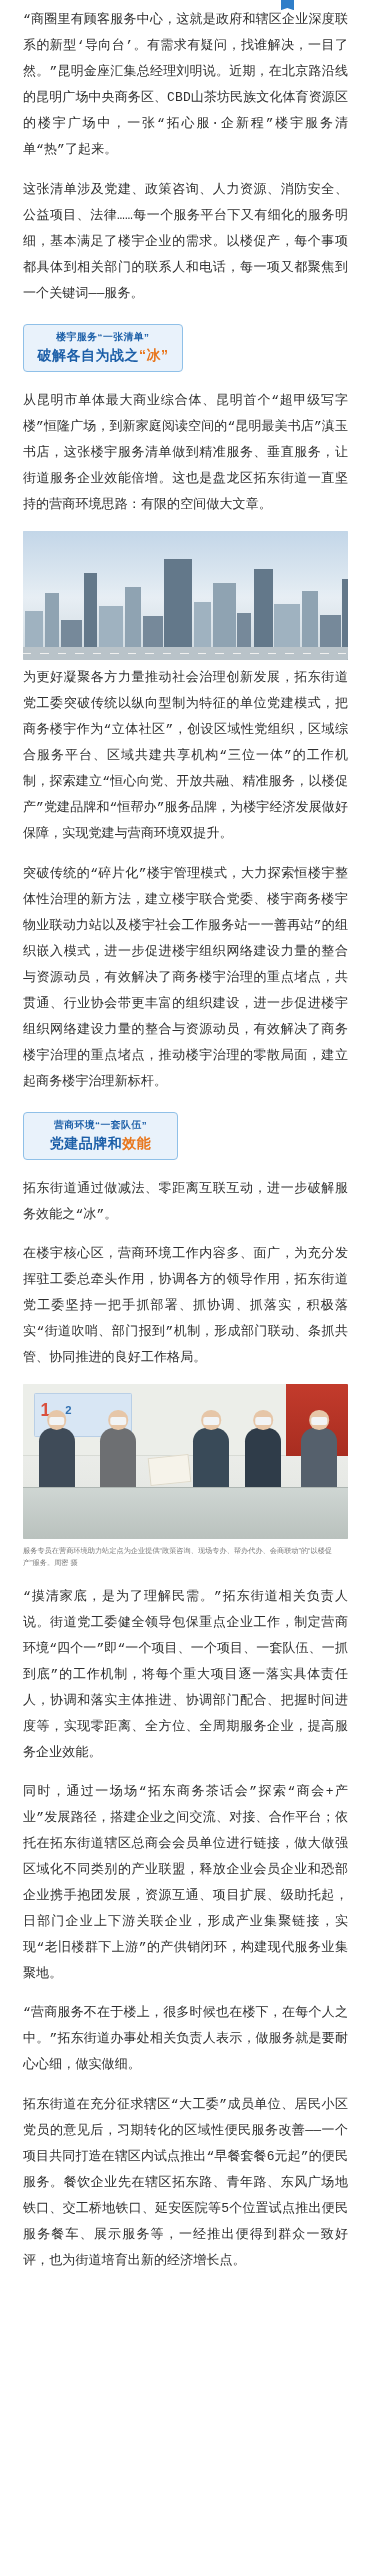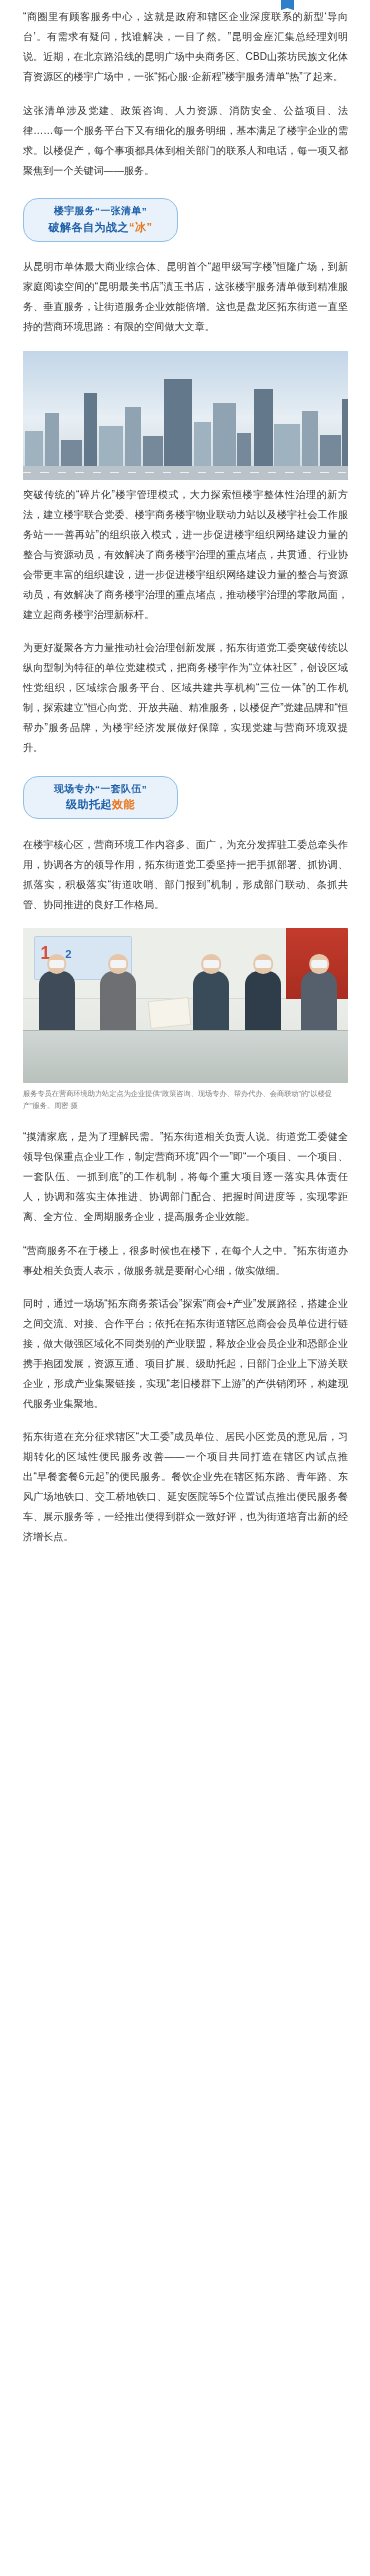--- a/index.html
+++ b/index.html
@@ -13,27 +13,28 @@
     color: #2b2b2b;
   }
   .page {
     width: 371px;
     min-height: 2784px;
     background: #fff;
     padding: 7.2px 23px 31px 23px;
     position: relative;
   }
   p.para {
-    font-size: 10px;
+    font-size: 13px;
     line-height: 2.0;
     margin: 0 0 13.4px 0;
     text-align: justify;
     color: #2f2f2f;
     letter-spacing: 0.1px;
     text-indent: 0;
+    font-family: Liberation Mono, monospace;
   }
   .top-flag {
     position: absolute;
     top: 0;
     right: 77px;
     width: 13.4px;
     height: 10.3px;
     background: #2f7ec9;
     clip-path: polygon(0 0, 100% 0, 100% 100%, 50% 78%, 0 100%);
   }
@@ -43,33 +44,33 @@
     align-items: center;
     margin: 17.5px 0 15.5px 0;
   }
   .pill {
     display: inline-flex;
     flex-direction: column;
     align-items: center;
     justify-content: center;
     background: #e9f2fb;
     border: 0.8px solid #8fc0e8;
-    border-radius: 15px;
+    border-radius: 4px;
     padding: 5.2px 13.4px;
     min-width: 155px;
   }
   .pill-line1 {
     font-size: 9.8px;
     font-weight: bold;
     color: #1c5fa8;
     letter-spacing: 0.5px;
     line-height: 1.5;
   }
   .pill-line2 {
-    font-size: 11px;
+    font-size: 14px;
     font-weight: bold;
     color: #1c5fa8;
     letter-spacing: 0.5px;
     line-height: 1.5;
   }
   .pill-line2 .hl { color: #e8761c; }
   
   figure.photo {
     margin: 0 0 5.2px 0;
   }
@@ -199,30 +200,31 @@
         <div class="bldg t" style="left:231px;width:18.5px;height:91px;"></div>
         <div class="bldg l" style="left:251px;width:26px;height:56px;"></div>
         <div class="bldg" style="left:279px;width:15.5px;height:69px;"></div>
         <div class="bldg d" style="left:297px;width:20.6px;height:45px;"></div>
         <div class="bldg t" style="left:319px;width:13.4px;height:81px;"></div>
         <div class="road"></div>
       </div>
     </div>
   </figure>
 
+  <p class="para">为更好凝聚各方力量推动社会治理创新发展，拓东街道党工委突破传统以纵向型制为特征的单位党建模式，把商务楼宇作为“立体社区”，创设区域性党组织，区域综合服务平台、区域共建共享机构“三位一体”的工作机制，探索建立“恒心向党、开放共融、精准服务，以楼促产”党建品牌和“恒帮办”服务品牌，为楼宇经济发展做好保障，实现党建与营商环境双提升。</p>
   <p class="para">突破传统的“碎片化”楼宇管理模式，大力探索恒楼宇整体性治理的新方法，建立楼宇联合党委、楼宇商务楼宇物业联动力站以及楼宇社会工作服务站一一善再站”的组织嵌入模式，进一步促进楼宇组织网络建设力量的整合与资源动员，有效解决了商务楼宇治理的重点堵点，共贯通、行业协会带更丰富的组织建设，进一步促进楼宇组织网络建设力量的整合与资源动员，有效解决了商务楼宇治理的重点堵点，推动楼宇治理的零散局面，建立起商务楼宇治理新标杆。</p>
-  <p class="para">为更好凝聚各方力量推动社会治理创新发展，拓东街道党工委突破传统以纵向型制为特征的单位党建模式，把商务楼宇作为“立体社区”，创设区域性党组织，区域综合服务平台、区域共建共享机构“三位一体”的工作机制，探索建立“恒心向党、开放共融、精准服务，以楼促产”党建品牌和“恒帮办”服务品牌，为楼宇经济发展做好保障，实现党建与营商环境双提升。</p>
 
   <div class="section-head">
     <div class="pill">
-      <span class="pill-line1">现场专办“一套队伍”</span>
-      <span class="pill-line2"><span>级助托起</span><span class="hl">效能</span></span>
+      <span class="pill-line1">营商环境“一套队伍”</span>
+      <span class="pill-line2"><span>党建品牌和</span><span class="hl">效能</span></span>
     </div>
   </div>
 
+  <p class="para">拓东街道通过做减法、零距离互联互动，进一步破解服务效能之“冰”。</p>
   <p class="para">在楼宇核心区，营商环境工作内容多、面广，为充分发挥驻工委总牵头作用，协调各方的领导作用，拓东街道党工委坚持一把手抓部署、抓协调、抓落实，积极落实“街道吹哨、部门报到”机制，形成部门联动、条抓共管、协同推进的良好工作格局。</p>
 
   <figure class="photo">
     <div class="ph-frame">
       <div class="hall">
         <div class="wall"></div>
         <div class="redstripe"></div>
         <div class="banner">
           <span class="b1">1</span>
           <span class="b2">2</span>
@@ -248,18 +250,18 @@
             <span class="head"></span>
             <span class="mask"></span>
           </div>
         <div class="counter"></div>
       </div>
     </div>
     <figcaption class="cap">服务专员在营商环境助力站定点为企业提供“政策咨询、现场专办、帮办代办、会商联动”的“以楼促产”服务。周密 摄</figcaption>
   </figure>
 
   <p class="para">“摸清家底，是为了理解民需。”拓东街道相关负责人说。街道党工委健全领导包保重点企业工作，制定营商环境“四个一”即“一个项目、一个项目、一套队伍、一抓到底”的工作机制，将每个重大项目逐一落实具体责任人，协调和落实主体推进、协调部门配合、把握时间进度等，实现零距离、全方位、全周期服务企业，提高服务企业效能。</p>
+  <p class="para">同时，通过一场场“拓东商务茶话会”探索“商会+产业”发展路径，搭建企业之间交流、对接、合作平台；依托在拓东街道辖区总商会会员单位进行链接，做大做强区域化不同类别的产业联盟，释放企业会员企业和恐部企业携手抱团发展，资源互通、项目扩展、级助托起，日部门企业上下游关联企业，形成产业集聚链接，实现“老旧楼群下上游”的产供销闭环，构建现代服务业集聚地。</p>
   <p class="para">“营商服务不在于楼上，很多时候也在楼下，在每个人之中。”拓东街道办事处相关负责人表示，做服务就是要耐心心细，做实做细。</p>
-  <p class="para">同时，通过一场场“拓东商务茶话会”探索“商会+产业”发展路径，搭建企业之间交流、对接、合作平台；依托在拓东街道辖区总商会会员单位进行链接，做大做强区域化不同类别的产业联盟，释放企业会员企业和恐部企业携手抱团发展，资源互通、项目扩展、级助托起，日部门企业上下游关联企业，形成产业集聚链接，实现“老旧楼群下上游”的产供销闭环，构建现代服务业集聚地。</p>
   <p class="para">拓东街道在充分征求辖区“大工委”成员单位、居民小区党员的意见后，习期转化的区域性便民服务改善——一个项目共同打造在辖区内试点推出“早餐套餐6元起”的便民服务。餐饮企业先在辖区拓东路、青年路、东风广场地铁口、交工桥地铁口、延安医院等5个位置试点推出便民服务餐车、展示服务等，一经推出便得到群众一致好评，也为街道培育出新的经济增长点。</p>
 
 </div>
 
 
 </body></html>

